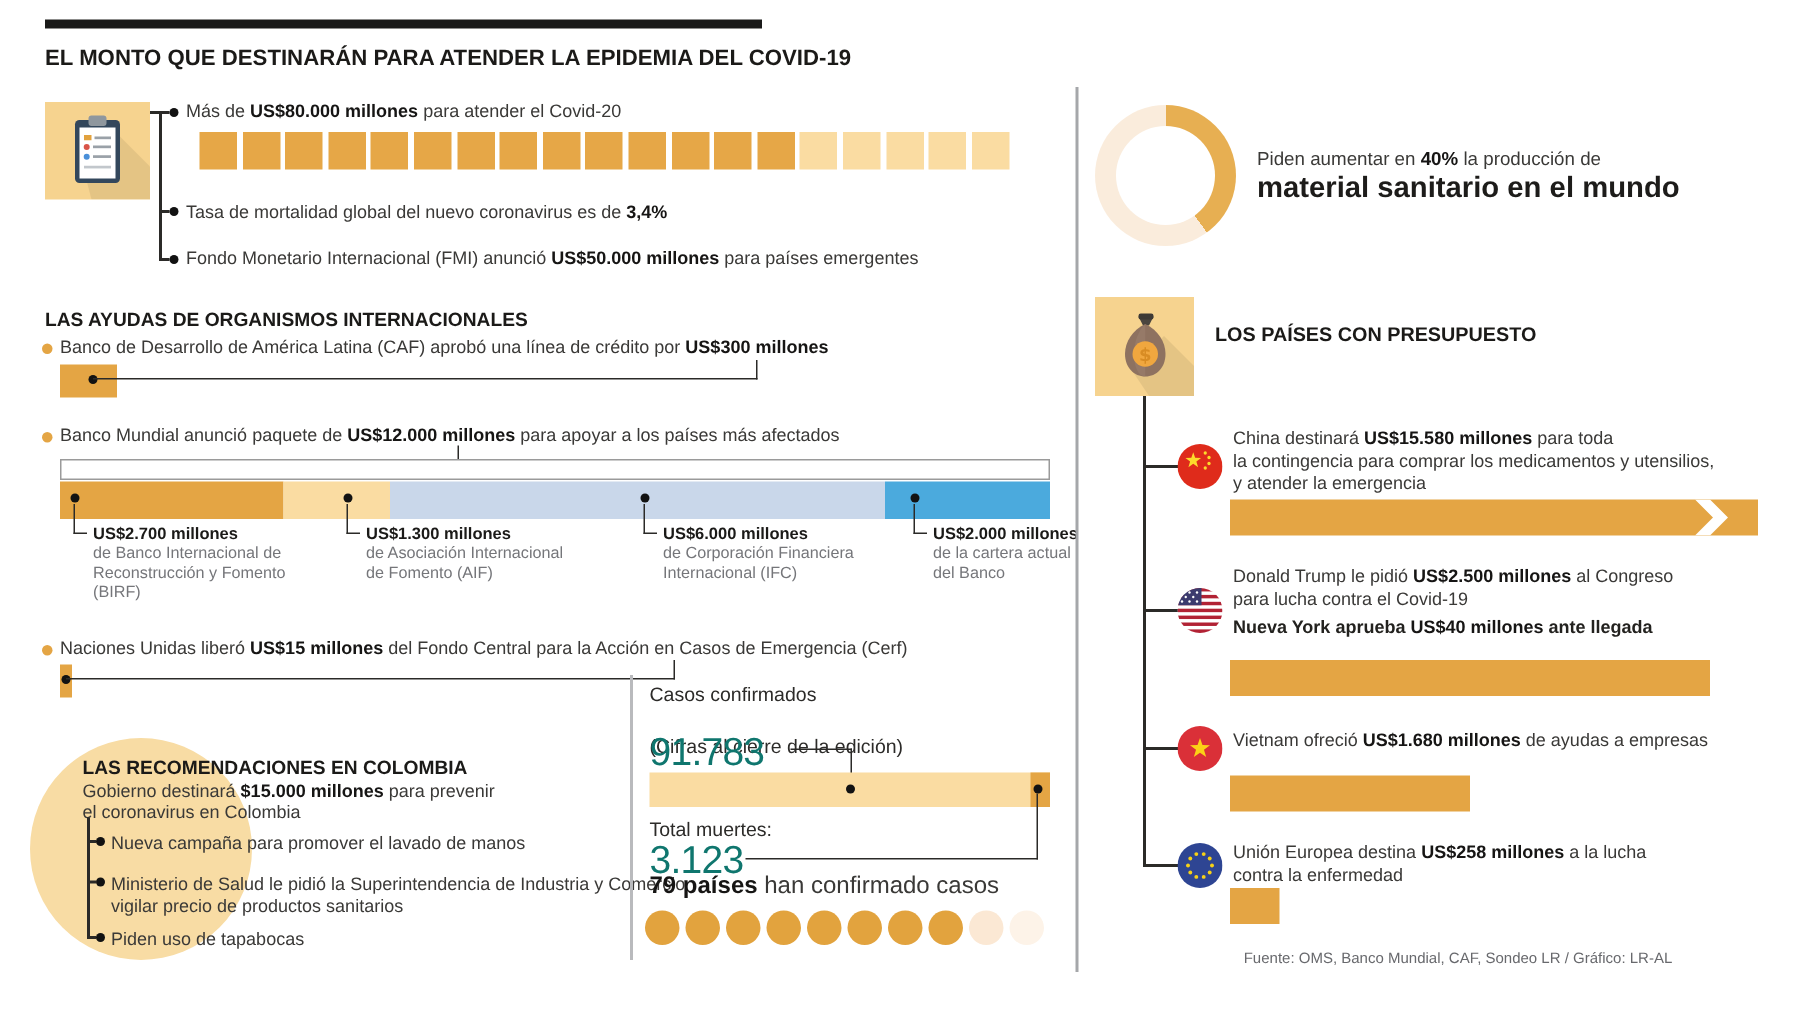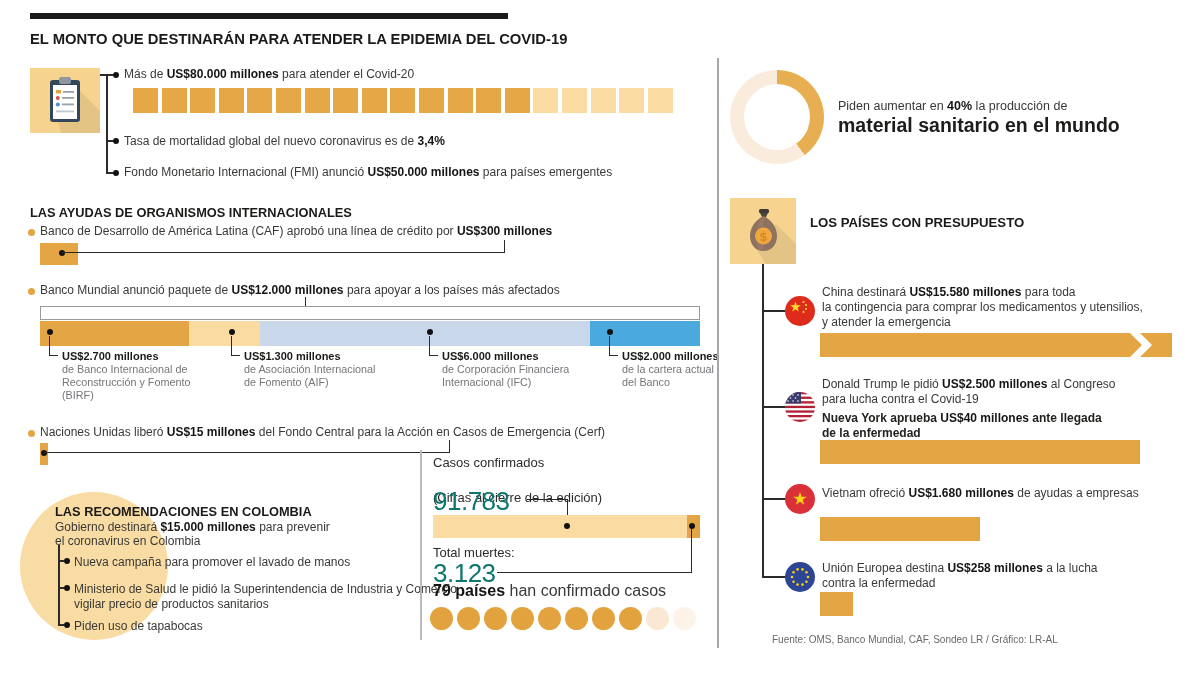--- a/index.html
+++ b/index.html
@@ -27,21 +27,21 @@
 .stack>div{height:100%}
 .lbl-b{font-size:11px;font-weight:700;color:#1b1a18;line-height:13px}
 .gl{font-size:10.8px;line-height:13px;color:#75767a}
 .bignum{font-size:26px;font-weight:400;color:#0f766e;letter-spacing:-0.5px;line-height:26px}
 .cl{font-size:12px;line-height:14.8px;color:#3a3937}
 .strongline{font-weight:600;color:#23221f}
 .donut{position:absolute;border-radius:50%}
 .donut-hole{position:absolute;left:14px;top:14px;width:66px;height:66px;border-radius:50%;background:#fff}
 .icon-sq{position:absolute;background:#f6d38f}
 .casetxt{font-size:13px;line-height:15.5px;color:#2c2b29}
-.footer{font-size:10px;color:#68696d;text-align:left}
+.footer{font-size:10px;color:#68696d;text-align:center}
 </style>
 </head>
 <body>
 
 <div class="abs" style="left:30px;top:13px;width:478px;height:6px;background:#1a1a19"></div>
 <div class="abs h" style="left:30px;top:31px;font-size:14.8px">EL MONTO QUE DESTINARÁN PARA ATENDER LA EPIDEMIA DEL COVID-19</div>
 
 <div class="icon-sq" style="left:30px;top:68px;width:70px;height:65px">
   <svg width="70" height="65" viewBox="0 0 70 65">
     <polygon points="26,46 49,22 70,43 70,65 31,65" fill="rgba(0,0,0,0.07)"></polygon>
@@ -275,21 +275,20 @@
       </g>
     </g>
   </svg>
 </div>
 <div class="abs" style="left:822px;top:377px">
   <div class="cl"><span>Donald Trump le pidió </span><b>US$2.500 millones</b><span> al Congreso</span></div>
   <div class="cl">para lucha contra el Covid-19</div>
 </div>
 <div class="abs" style="left:822px;top:411px">
   <div class="cl strongline"><span>Nueva York aprueba </span><b>US$40 millones</b><span> ante llegada</span></div>
-  <div class="cl strongline">de la enfermedad</div>
 </div>
 <div class="bar" style="left: 820px; top: 440px; height: 24px; width: 320px;"></div>
 
 <div class="abs" style="left:785px;top:484px;width:30px;height:30px">
   <svg width="30" height="30" viewBox="0 0 30 30">
     <circle cx="15" cy="15" r="15" fill="#da3038"></circle>
     <polygon fill="#fcd116" points="15,8 16.65,12.73 21.66,12.84 17.66,15.87 19.11,20.66 15,17.8 10.89,20.66 12.34,15.87 8.34,12.84 13.35,12.73"></polygon>
   </svg>
 </div>
 <div class="abs" style="left:822px;top:486px">

